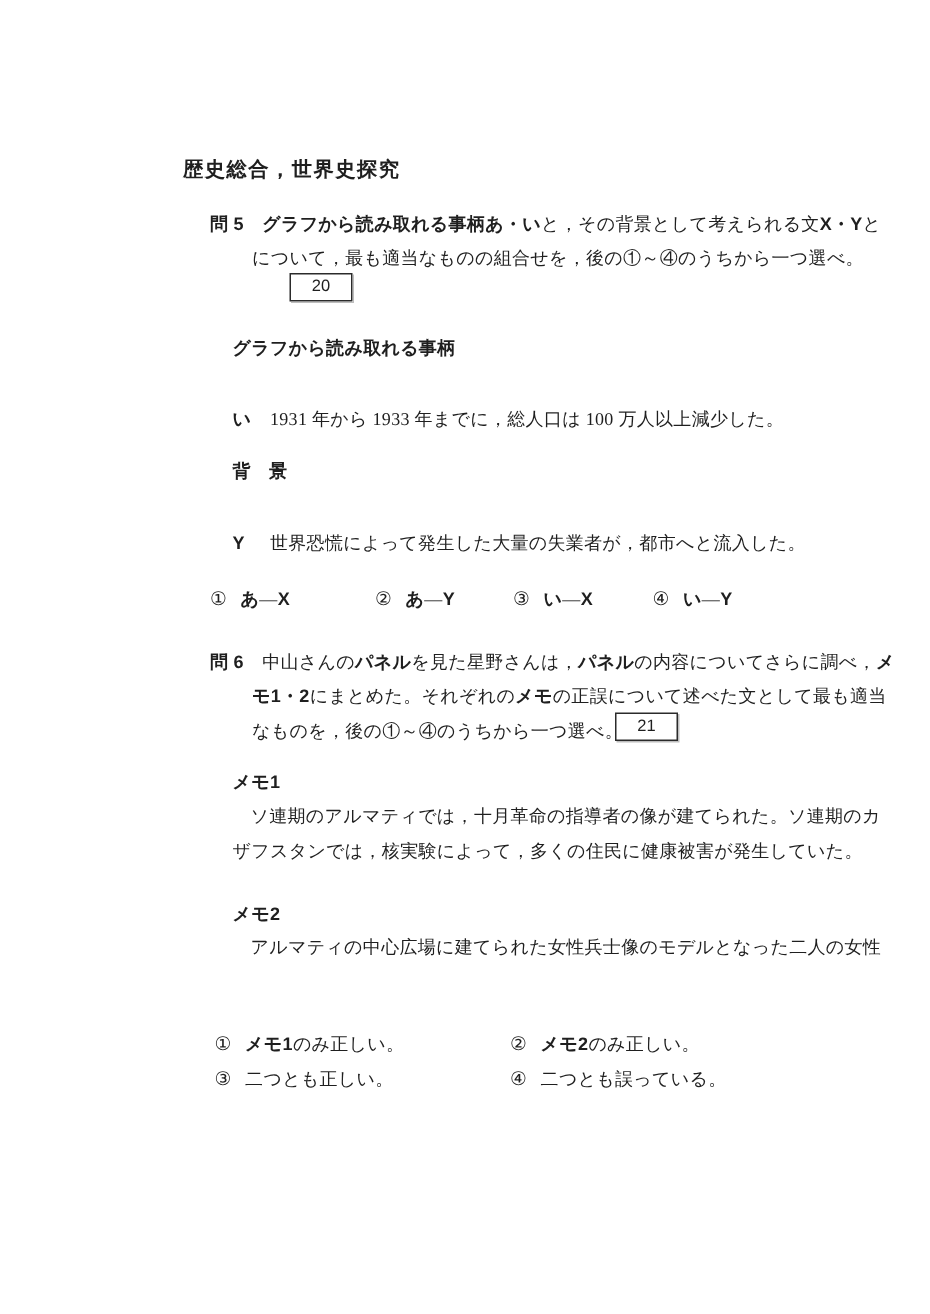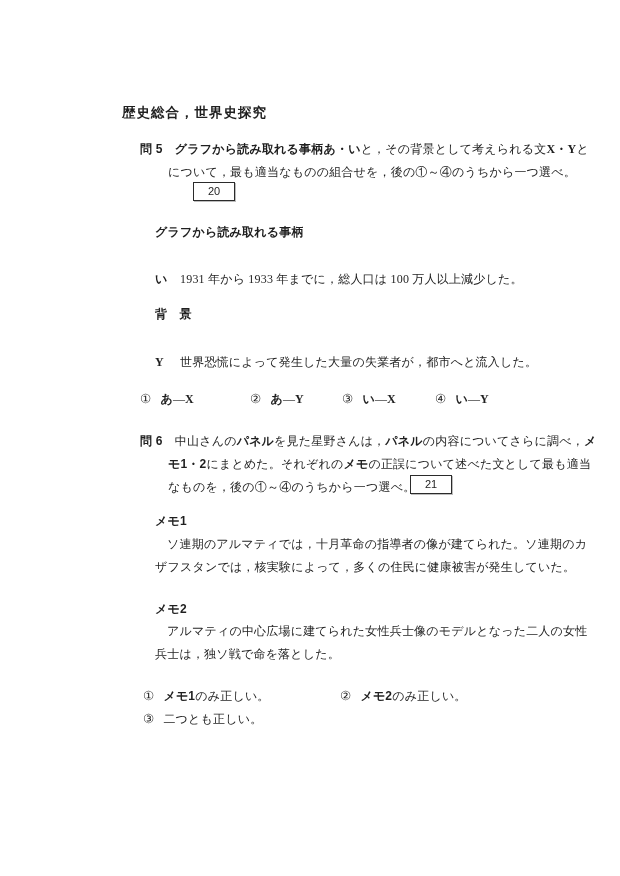--- a/index.html
+++ b/index.html
@@ -3,21 +3,21 @@
 <meta charset="utf-8">
 <style>
   html,body{margin:0;padding:0;background:#ffffff;}
   .page{
     position:relative;width:620px;height:750px;background:#ffffff;
     color:#1f1f1f;font-family:"Liberation Serif",serif;font-size:12px;
     overflow:hidden;
   }
   .abs{position:absolute;white-space:nowrap;line-height:1.3;letter-spacing:0.2px;}
   .g{font-family:"Liberation Sans",sans-serif;font-weight:700;}
-  .r{font-family:Liberation Serif, serif;font-weight:700;}
+  .r{font-family:Liberation Sans, sans-serif;font-weight:700;}
   .title{font-size:13.5px;letter-spacing:1px;}
   .marker{display:inline-block;width:25px;}
   .optnum{display:inline-block;margin-right:9px;font-family:"Liberation Sans",sans-serif;font-weight:400;font-size:12.5px;}
   .ansbox{
     position:absolute;width:40px;height:17px;border:1.5px solid #2b2b2b;
     text-align:center;line-height:17px;font-size:11px;
     font-family:"Liberation Sans",sans-serif;color:#1f1f1f;
     box-shadow:1px 1px 0 #bdbdbd;
     margin-left:35px;
   }
@@ -64,28 +64,30 @@
   <div class="abs" style="left:168px;top:457px"><span class="g">モ1・2</span><span>にまとめた。それぞれの</span><span class="g">メモ</span><span>の正誤について述べた文として最も適当</span></div>
   <div class="abs" style="left:168px;top:480px">なものを，後の①～④のうちから一つ選べ。</div>
   <div class="ansbox" style="left:375px;top:475px">21</div>
 
   <div class="abs g" style="left:155px;top:514px">メモ1</div>
   <div class="abs" style="left:167px;top:537px">ソ連期のアルマティでは，十月革命の指導者の像が建てられた。ソ連期のカ</div>
   <div class="abs" style="left:155px;top:560px">ザフスタンでは，核実験によって，多くの住民に健康被害が発生していた。</div>
 
   <div class="abs g" style="left:155px;top:602px">メモ2</div>
   <div class="abs" style="left:167px;top:624px">アルマティの中心広場に建てられた女性兵士像のモデルとなった二人の女性</div>
-  <div class="abs" style="left:155px;top:647px">兵士は，独ソ戦で命を落とした。</div>
 
   <div class="abs" style="left:143px;top:688px">
     <span class="optnum">①</span><span><span class="g">メモ1</span><span>のみ正しい。</span></span>
   </div>
   <div class="abs" style="left:340px;top:688px">
     <span class="optnum">②</span><span><span class="g">メモ2</span><span>のみ正しい。</span></span>
   </div>
   <div class="abs" style="left:143px;top:711px">
     <span class="optnum">③</span><span><span>二つとも正しい。</span></span>
   </div>
+  <div class="abs" style="left:340px;top:711px">
+    <span class="optnum">④</span><span><span>二つとも誤っている。</span></span>
+  </div>
 
   <div class="footer-center" style="top:752px">— 100 —</div>
   <div class="abs code" style="left:470px;top:753px">(2102—100)</div>
 
 </div>
 
 </body></html>

